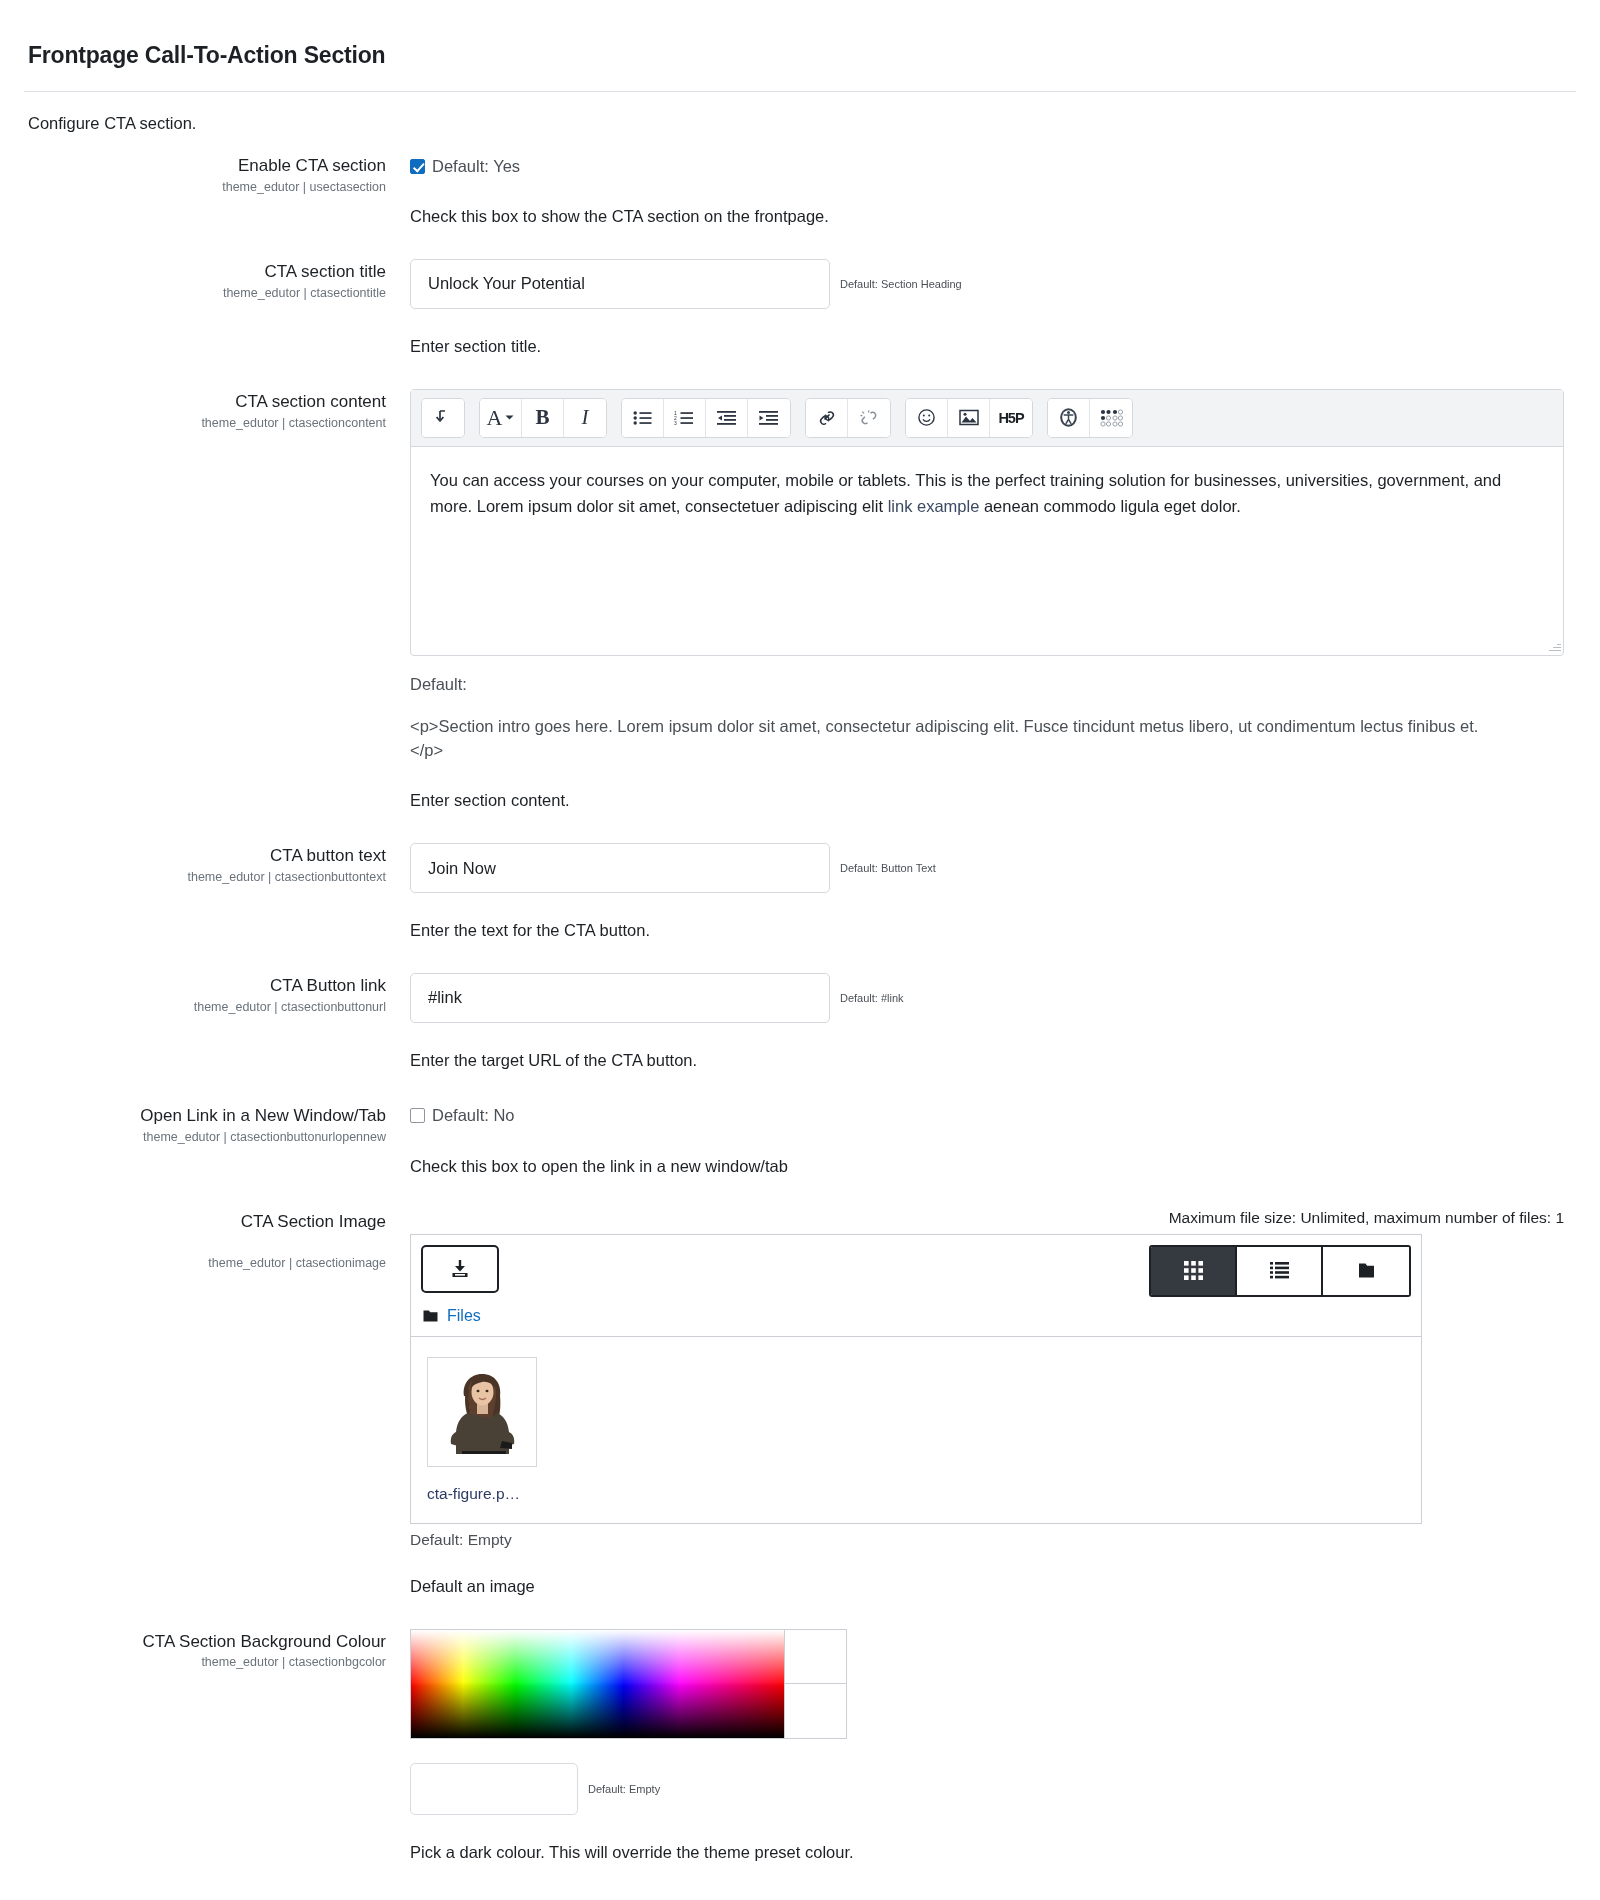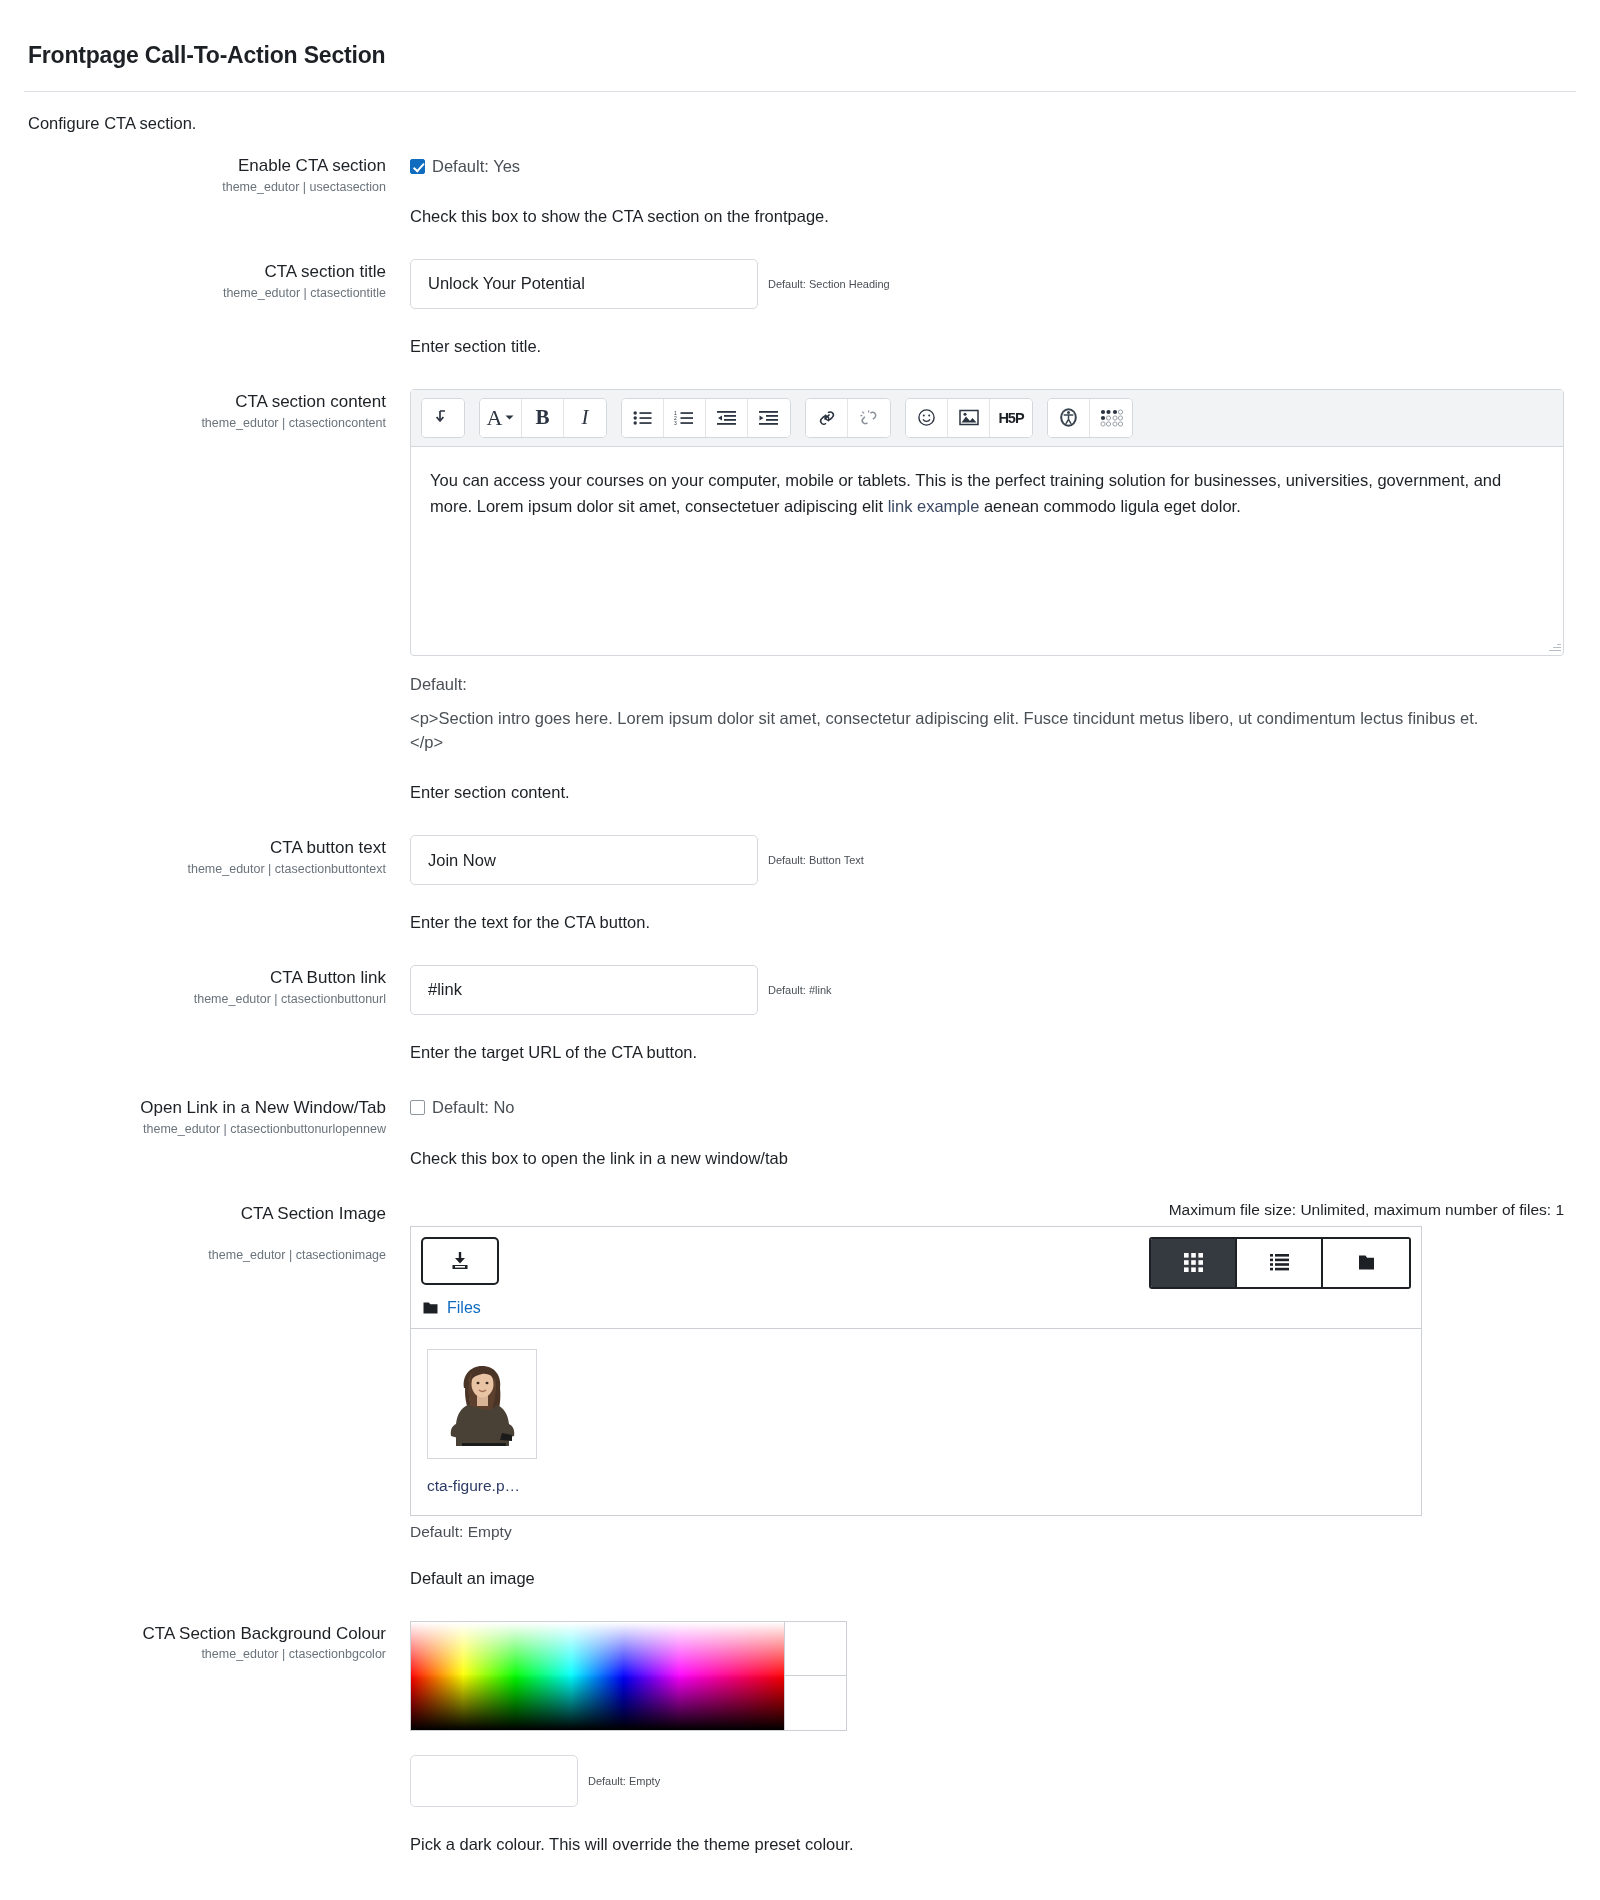--- a/index.html
+++ b/index.html
@@ -100,21 +100,21 @@
   .help-text {
     font-size: 16.5px;
     color: #1d2125;
     padding-top: 26px;
     line-height: 1.45;
   }
 
   
   .inline-field { display: flex; align-items: center; }
   .text-input {
-    width: 348px;
+    width: 420px;
     height: 50px;
     border: 1px solid #d4d8dd;
     border-radius: 5px;
     background: #fff;
     font-family: "Liberation Sans", sans-serif;
     font-size: 16.5px;
     color: #1d2125;
     padding: 0 17px;
     outline: none;
   }
@@ -198,21 +198,21 @@
     background: #b9bec4;
     display: block;
   }
   .default-block {
     font-size: 16.5px;
     color: #4a5056;
     line-height: 1.5;
     padding-top: 16px;
     max-width: 1100px;
   }
-  .default-block .dv { margin-top: 9px; }
+  .default-block .dv { margin-top: 17px; }
 
   
   .fm-maxinfo {
     font-size: 15.5px;
     color: #1d2125;
     text-align: right;
     width: 1154px;
     margin-bottom: 7px;
   }
   .filemanager {

